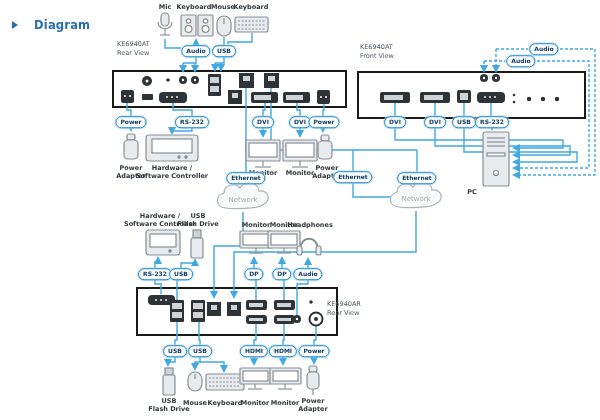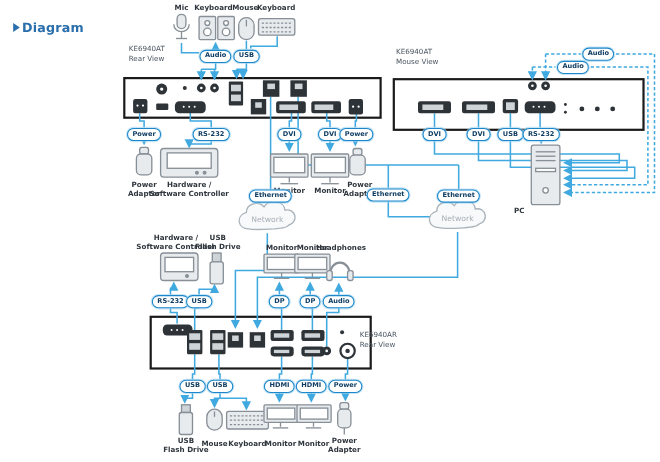--- a/index.html
+++ b/index.html
@@ -1,19 +1,19 @@
 <!DOCTYPE html>
 <html><head>
 <meta charset="utf-8">
 <style>
   html,body{margin:0;padding:0;background:#fff;}
   .stage{position:relative;width:600px;height:420px;background:#ffffff;
          font-family:"DejaVu Sans","Liberation Sans",sans-serif;overflow:hidden;}
   .stage svg{position:absolute;left:0;top:0;}
-  .title{position:absolute;left:12px;top:18px;display:flex;align-items:center;gap:2px;}
+  .title{position:absolute;left:12px;top:18px;display:flex;align-items:center;gap:16px;}
   .title .tri{width:0;height:0;border-left:6px solid #2A6FAD;border-top:4px solid transparent;border-bottom:4px solid transparent;}
   .title .txt{font-size:11.5px;font-weight:bold;color:#2A6FAD;letter-spacing:.2px;}
   .pill{position:absolute;transform:translate(-50%,-50%);background:#fff;border:1.5px solid #1D87C9;
         border-radius:8px;padding:1px 4px;font-size:6px;font-weight:bold;color:#0F3D63;
         white-space:nowrap;line-height:1.25;box-shadow:0 0 0 1px rgba(160,212,240,.6);z-index:5;}
   .lbl{position:absolute;transform:translateX(-50%);font-size:6.5px;font-weight:bold;color:#2F363D;
        text-align:center;white-space:pre-line;line-height:1.25;z-index:4;}
   .devname{position:absolute;font-size:6.5px;color:#4A5560;line-height:1.35;white-space:nowrap;z-index:4;}
   .devname div{display:block;}
 </style>
@@ -356,21 +356,21 @@
   <div class="lbl" style="left:194px;top:3px">Keyboard</div>
   <div class="lbl" style="left:223px;top:3px">Mouse</div>
   <div class="lbl" style="left:251px;top:3px">Keyboard</div>
 
   <div class="devname" style="left:117px;top:40px">
     <div>KE6940AT</div>
     <div>Rear View</div>
   </div>
   <div class="devname" style="left:360px;top:43px">
     <div>KE6940AT</div>
-    <div>Mouse View</div>
+    <div>Front View</div>
   </div>
   <div class="devname" style="left:327px;top:300px">
     <div>KE6940AR</div>
     <div>Rear View</div>
   </div>
 
   <div class="pill" style="left:196px;top:51px">Audio</div>
   <div class="pill" style="left:224px;top:51px">USB</div>
   <div class="pill" style="left:131px;top:122px">Power</div>
   <div class="pill" style="left:192px;top:122px">RS-232</div>

